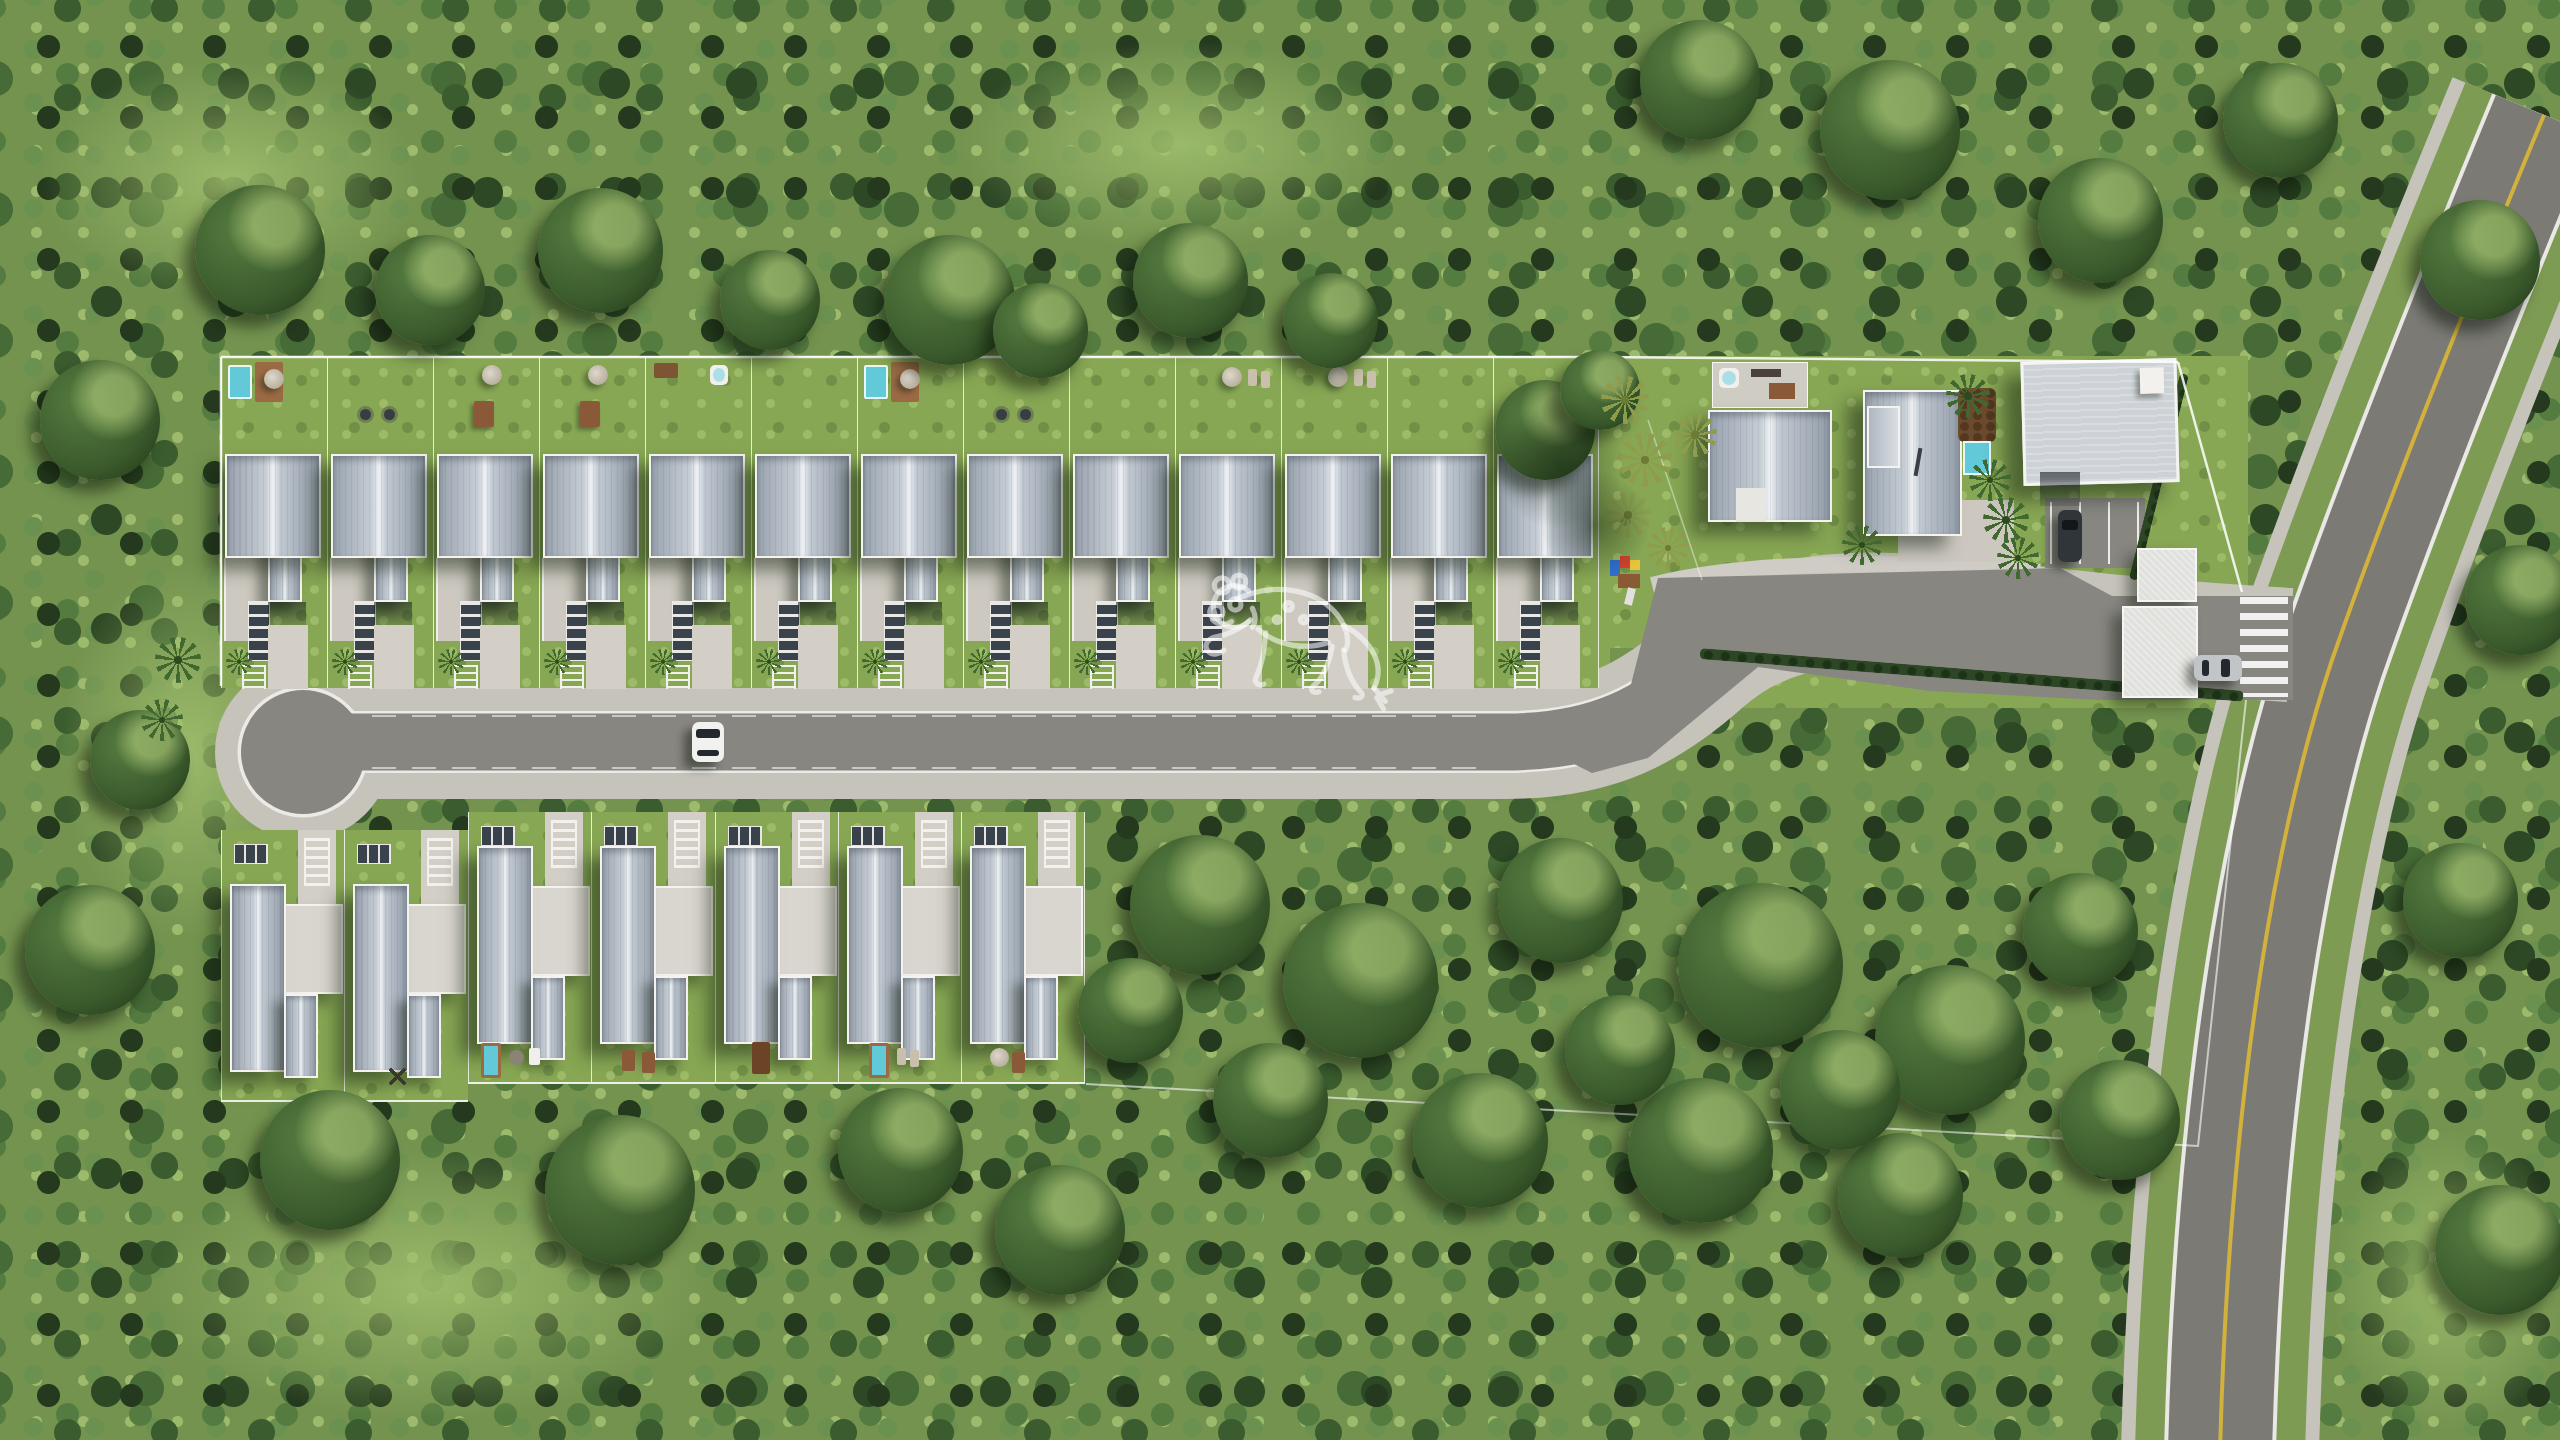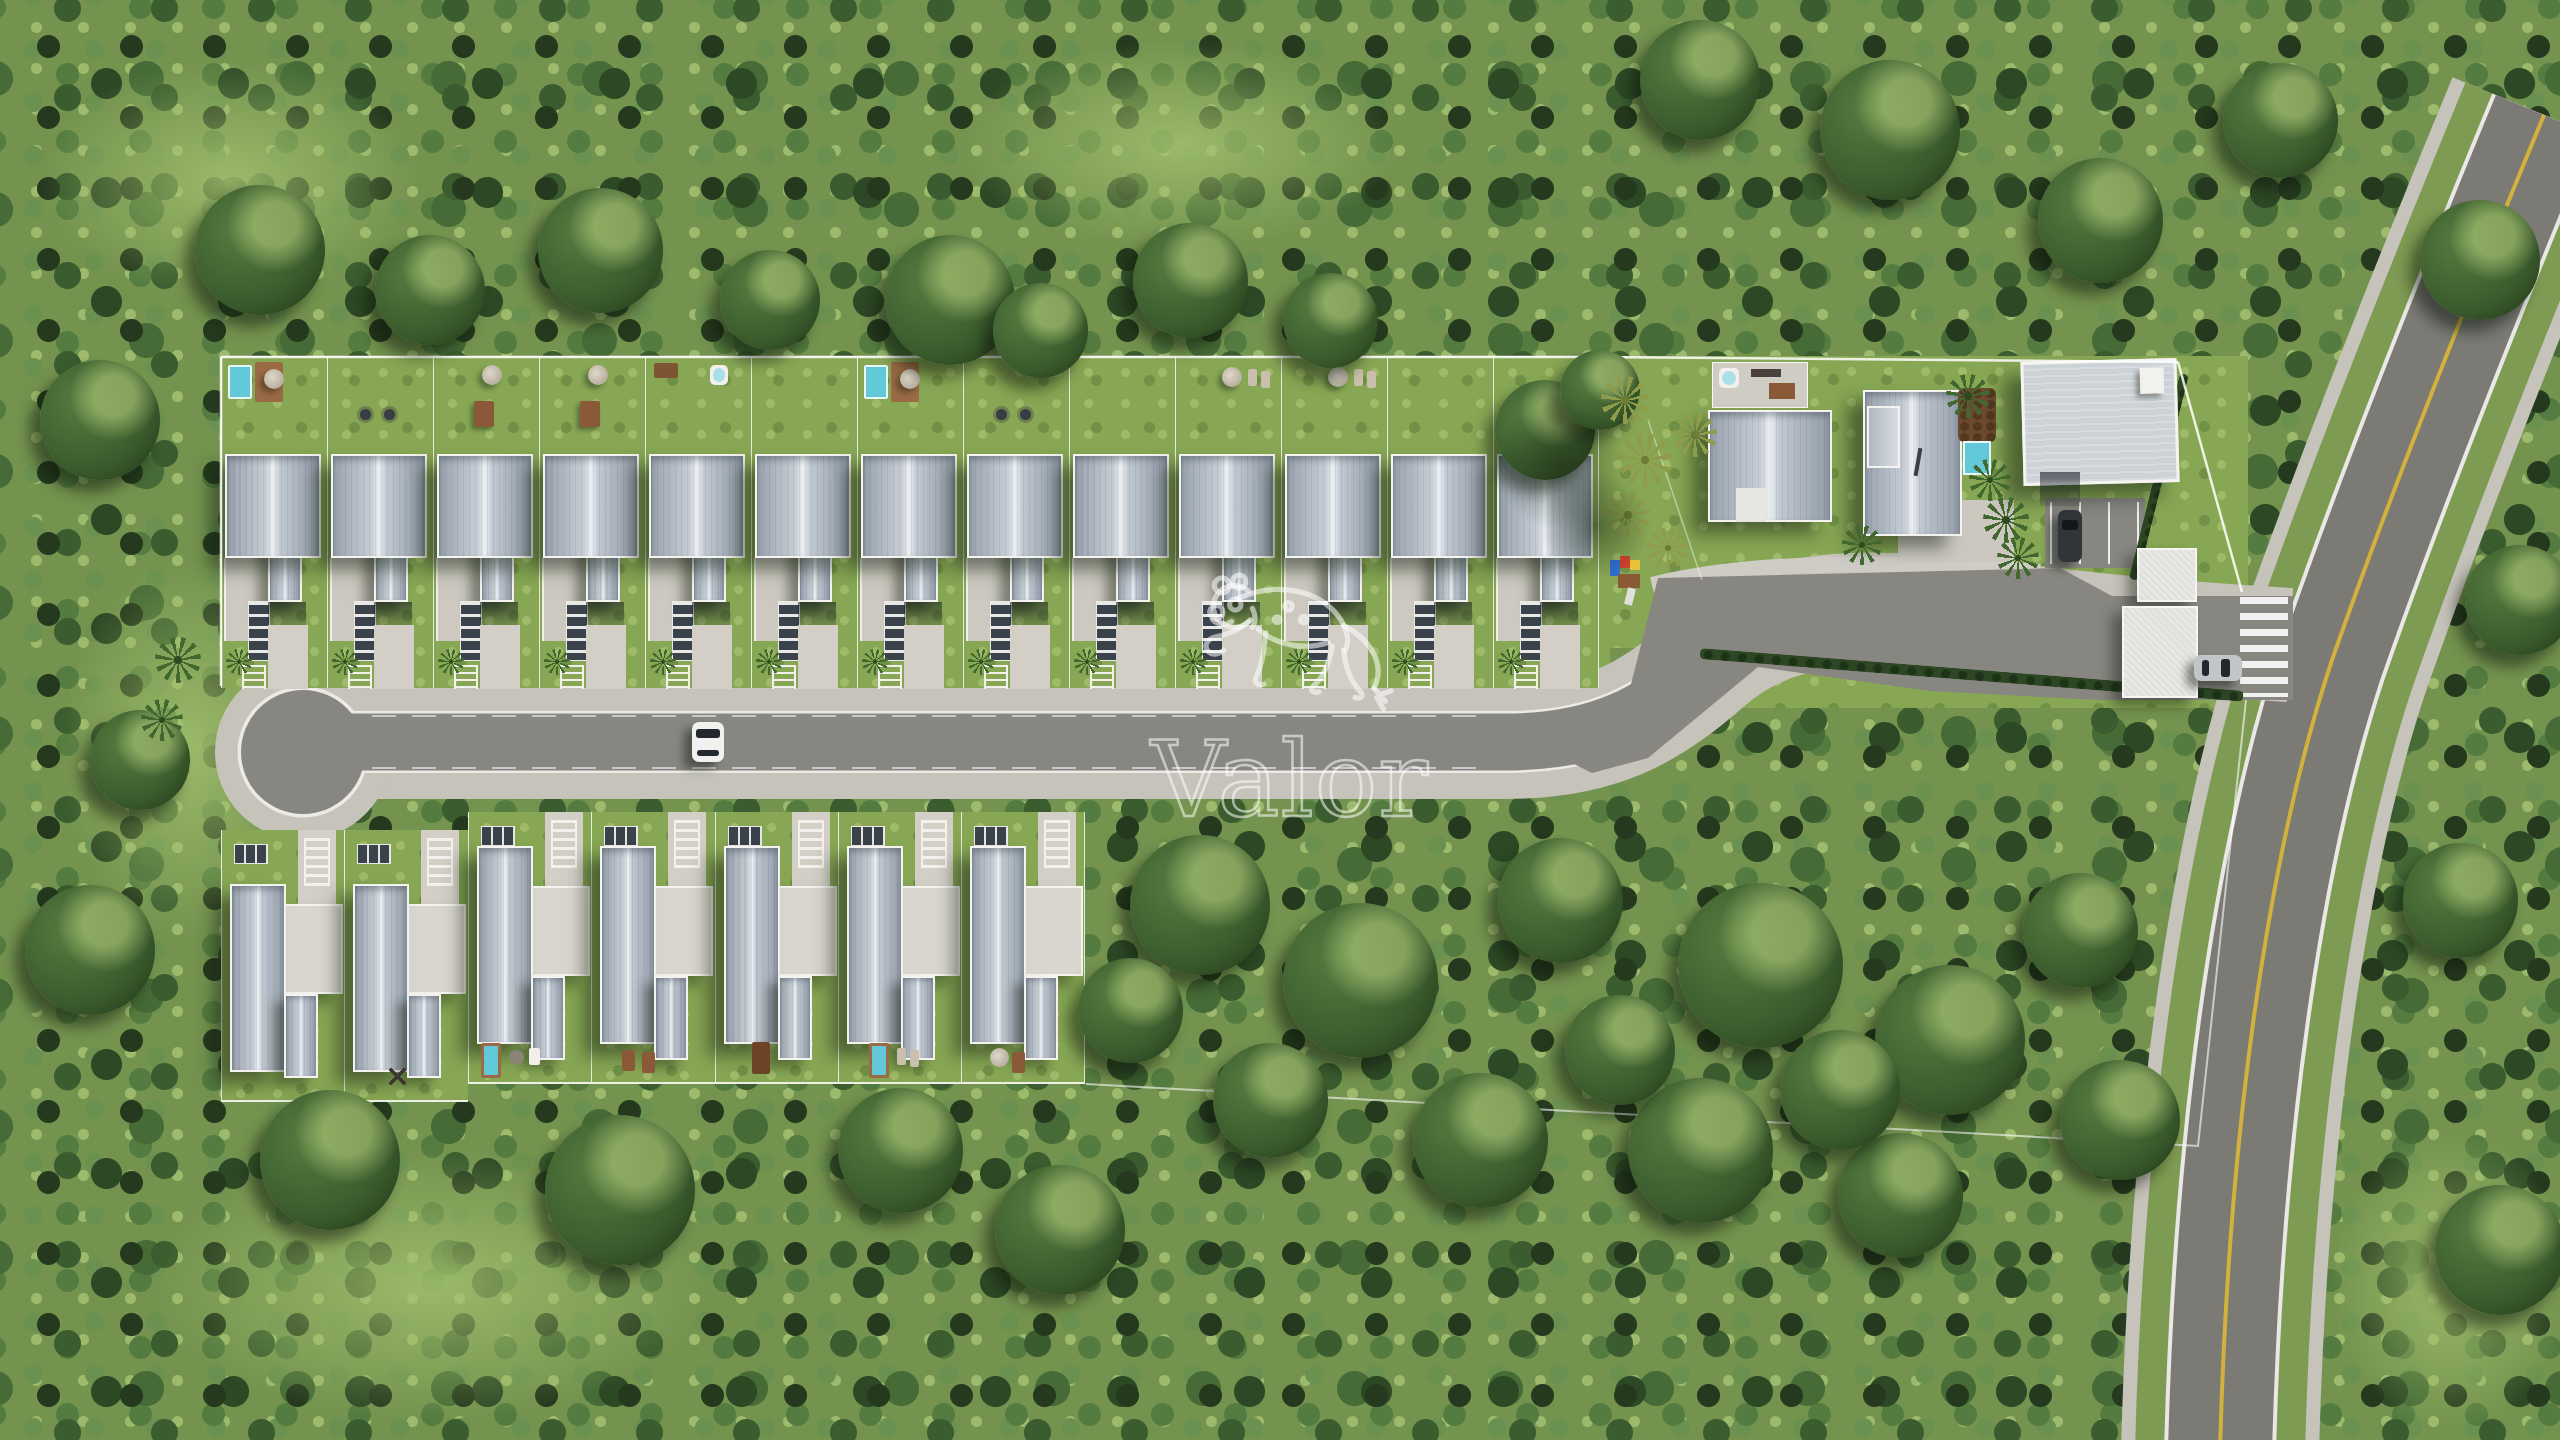--- a/index.html
+++ b/index.html
@@ -589,15 +589,14 @@
       <circle cx="80" cy="16" r="8"></circle>
         <circle cx="98" cy="12" r="7"></circle>
       <circle cx="94" cy="36" r="6"></circle>
         <circle cx="74" cy="44" r="7"></circle>
       <path d="M 70 52 C 76 58 84 58 90 54"></path>
       <circle cx="150" cy="38" r="4"></circle>
         <circle cx="166" cy="52" r="3.5"></circle>
         <circle cx="138" cy="52" r="3"></circle>
       <path d="M 112 40 C 116 48 116 54 112 60"></path>
     </svg>
-    <div class="wm-text">Valor</div>
   </div>
 </div>
 
 </body></html>

